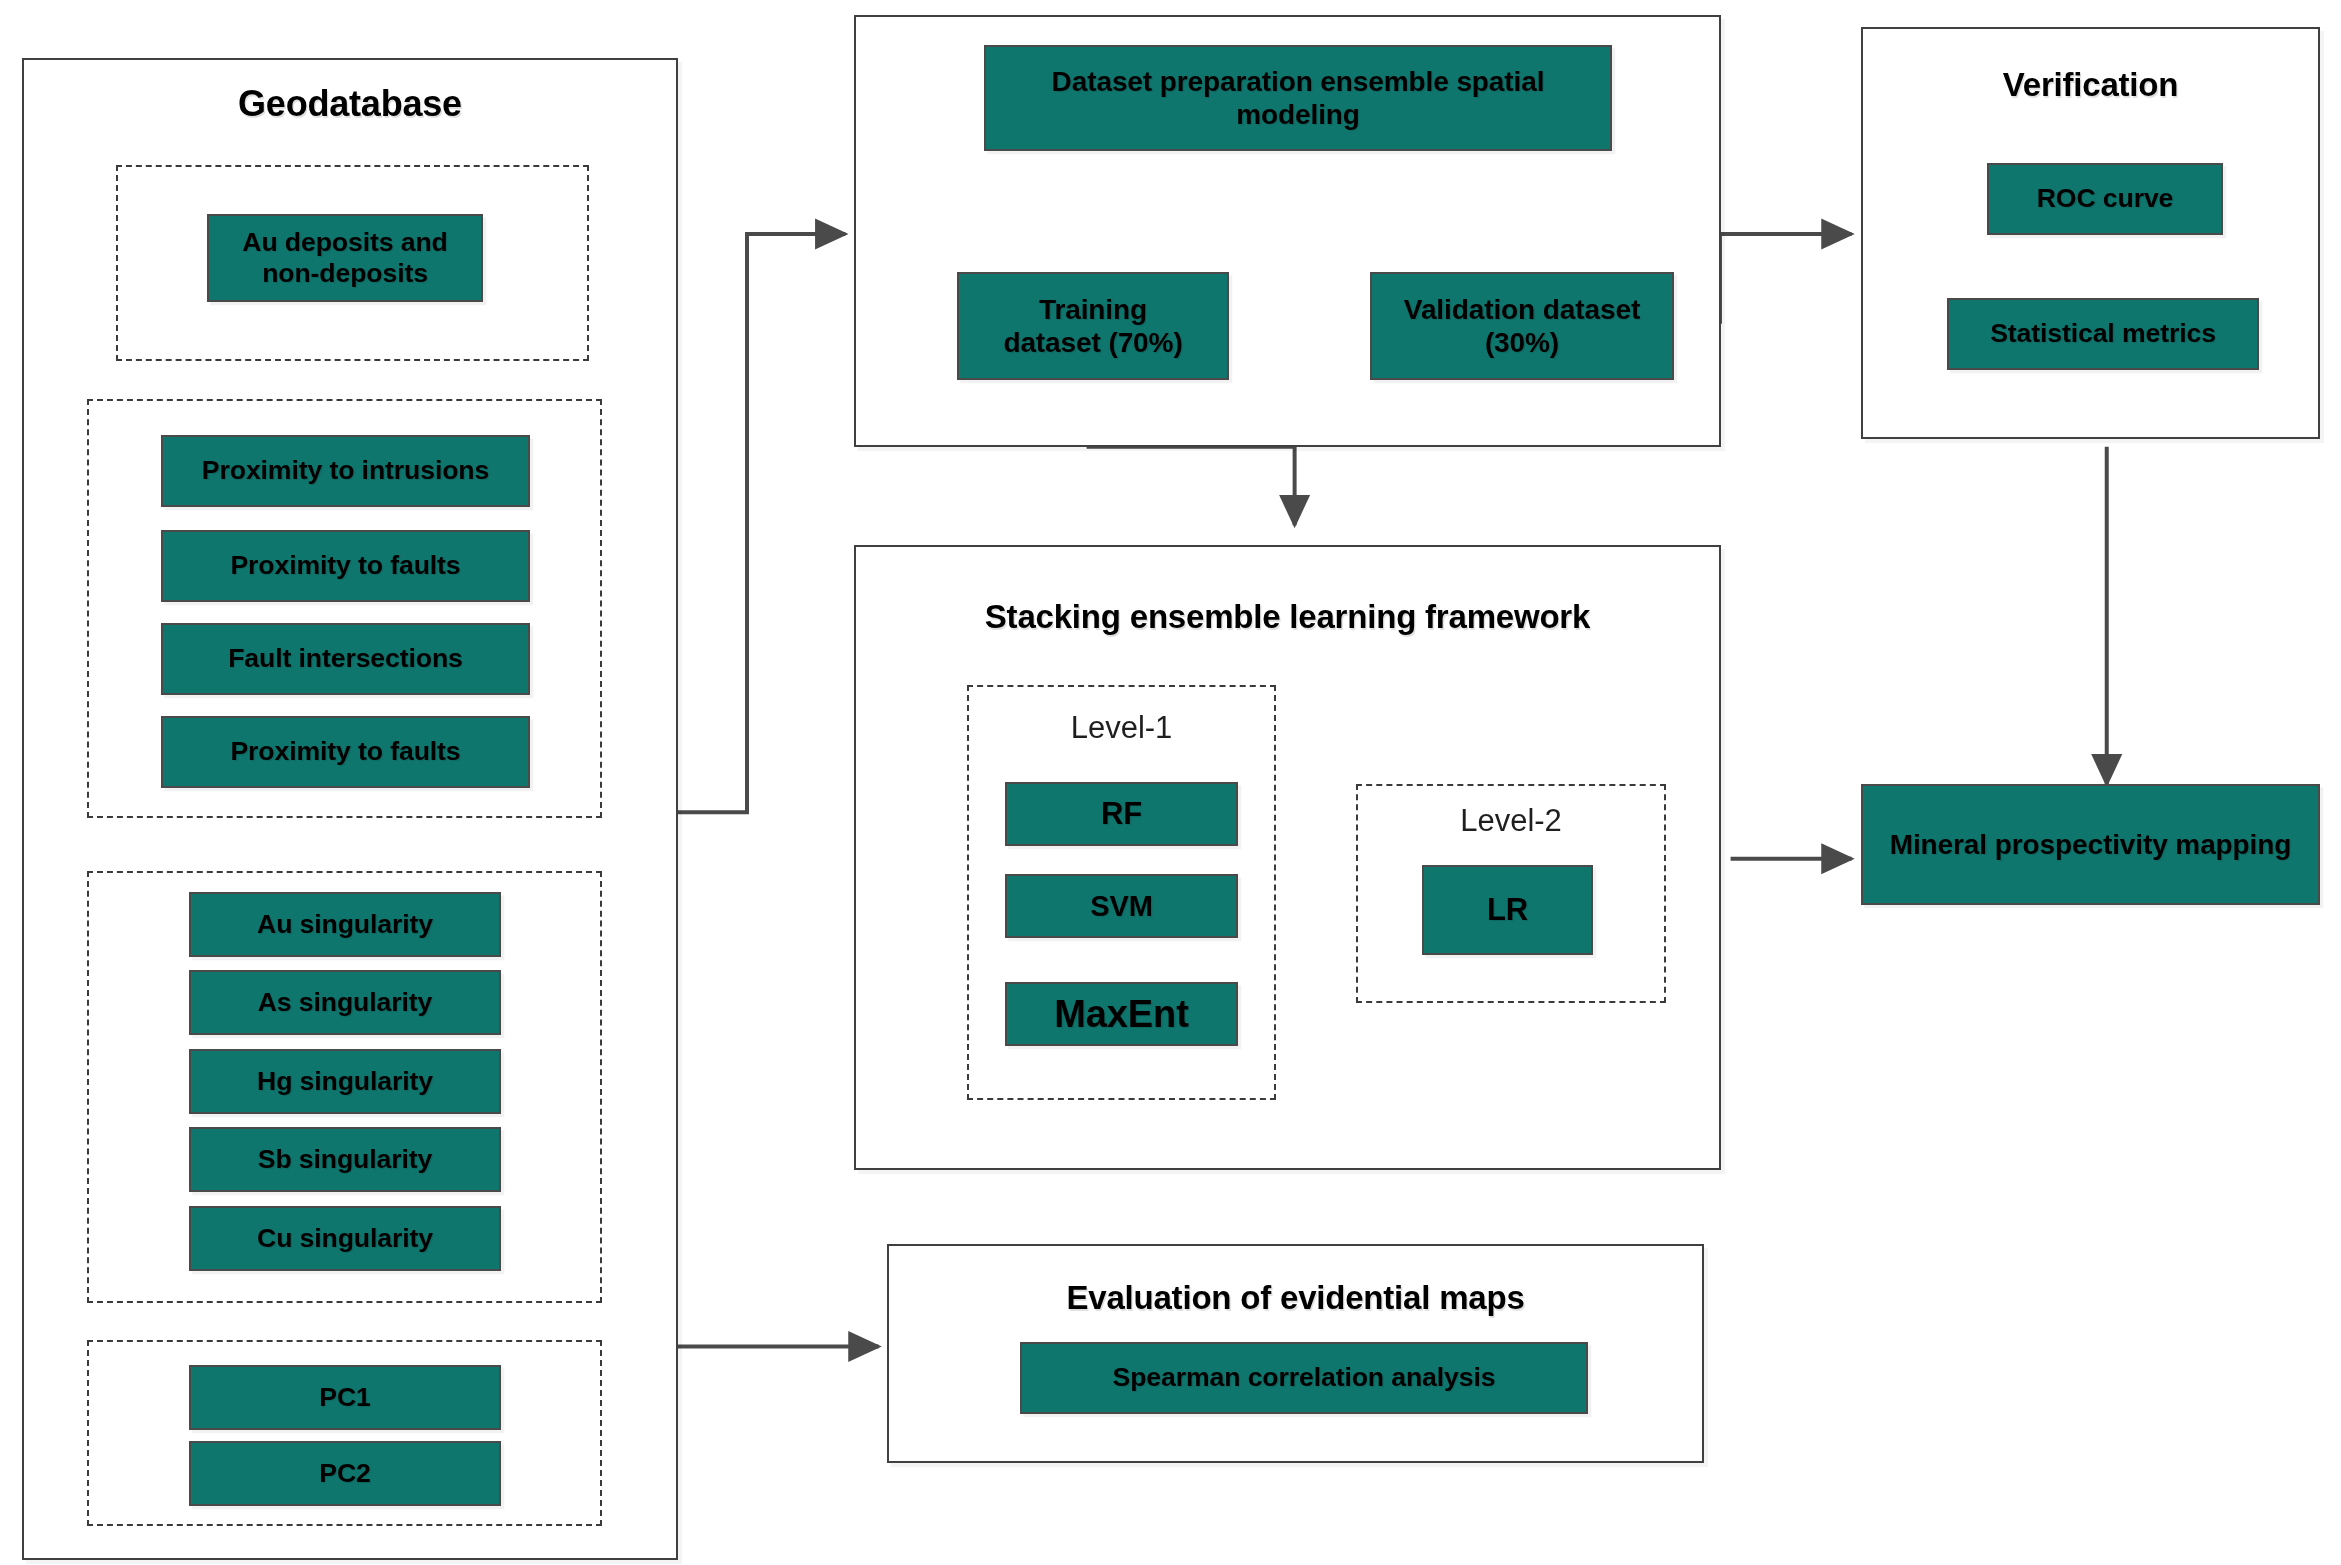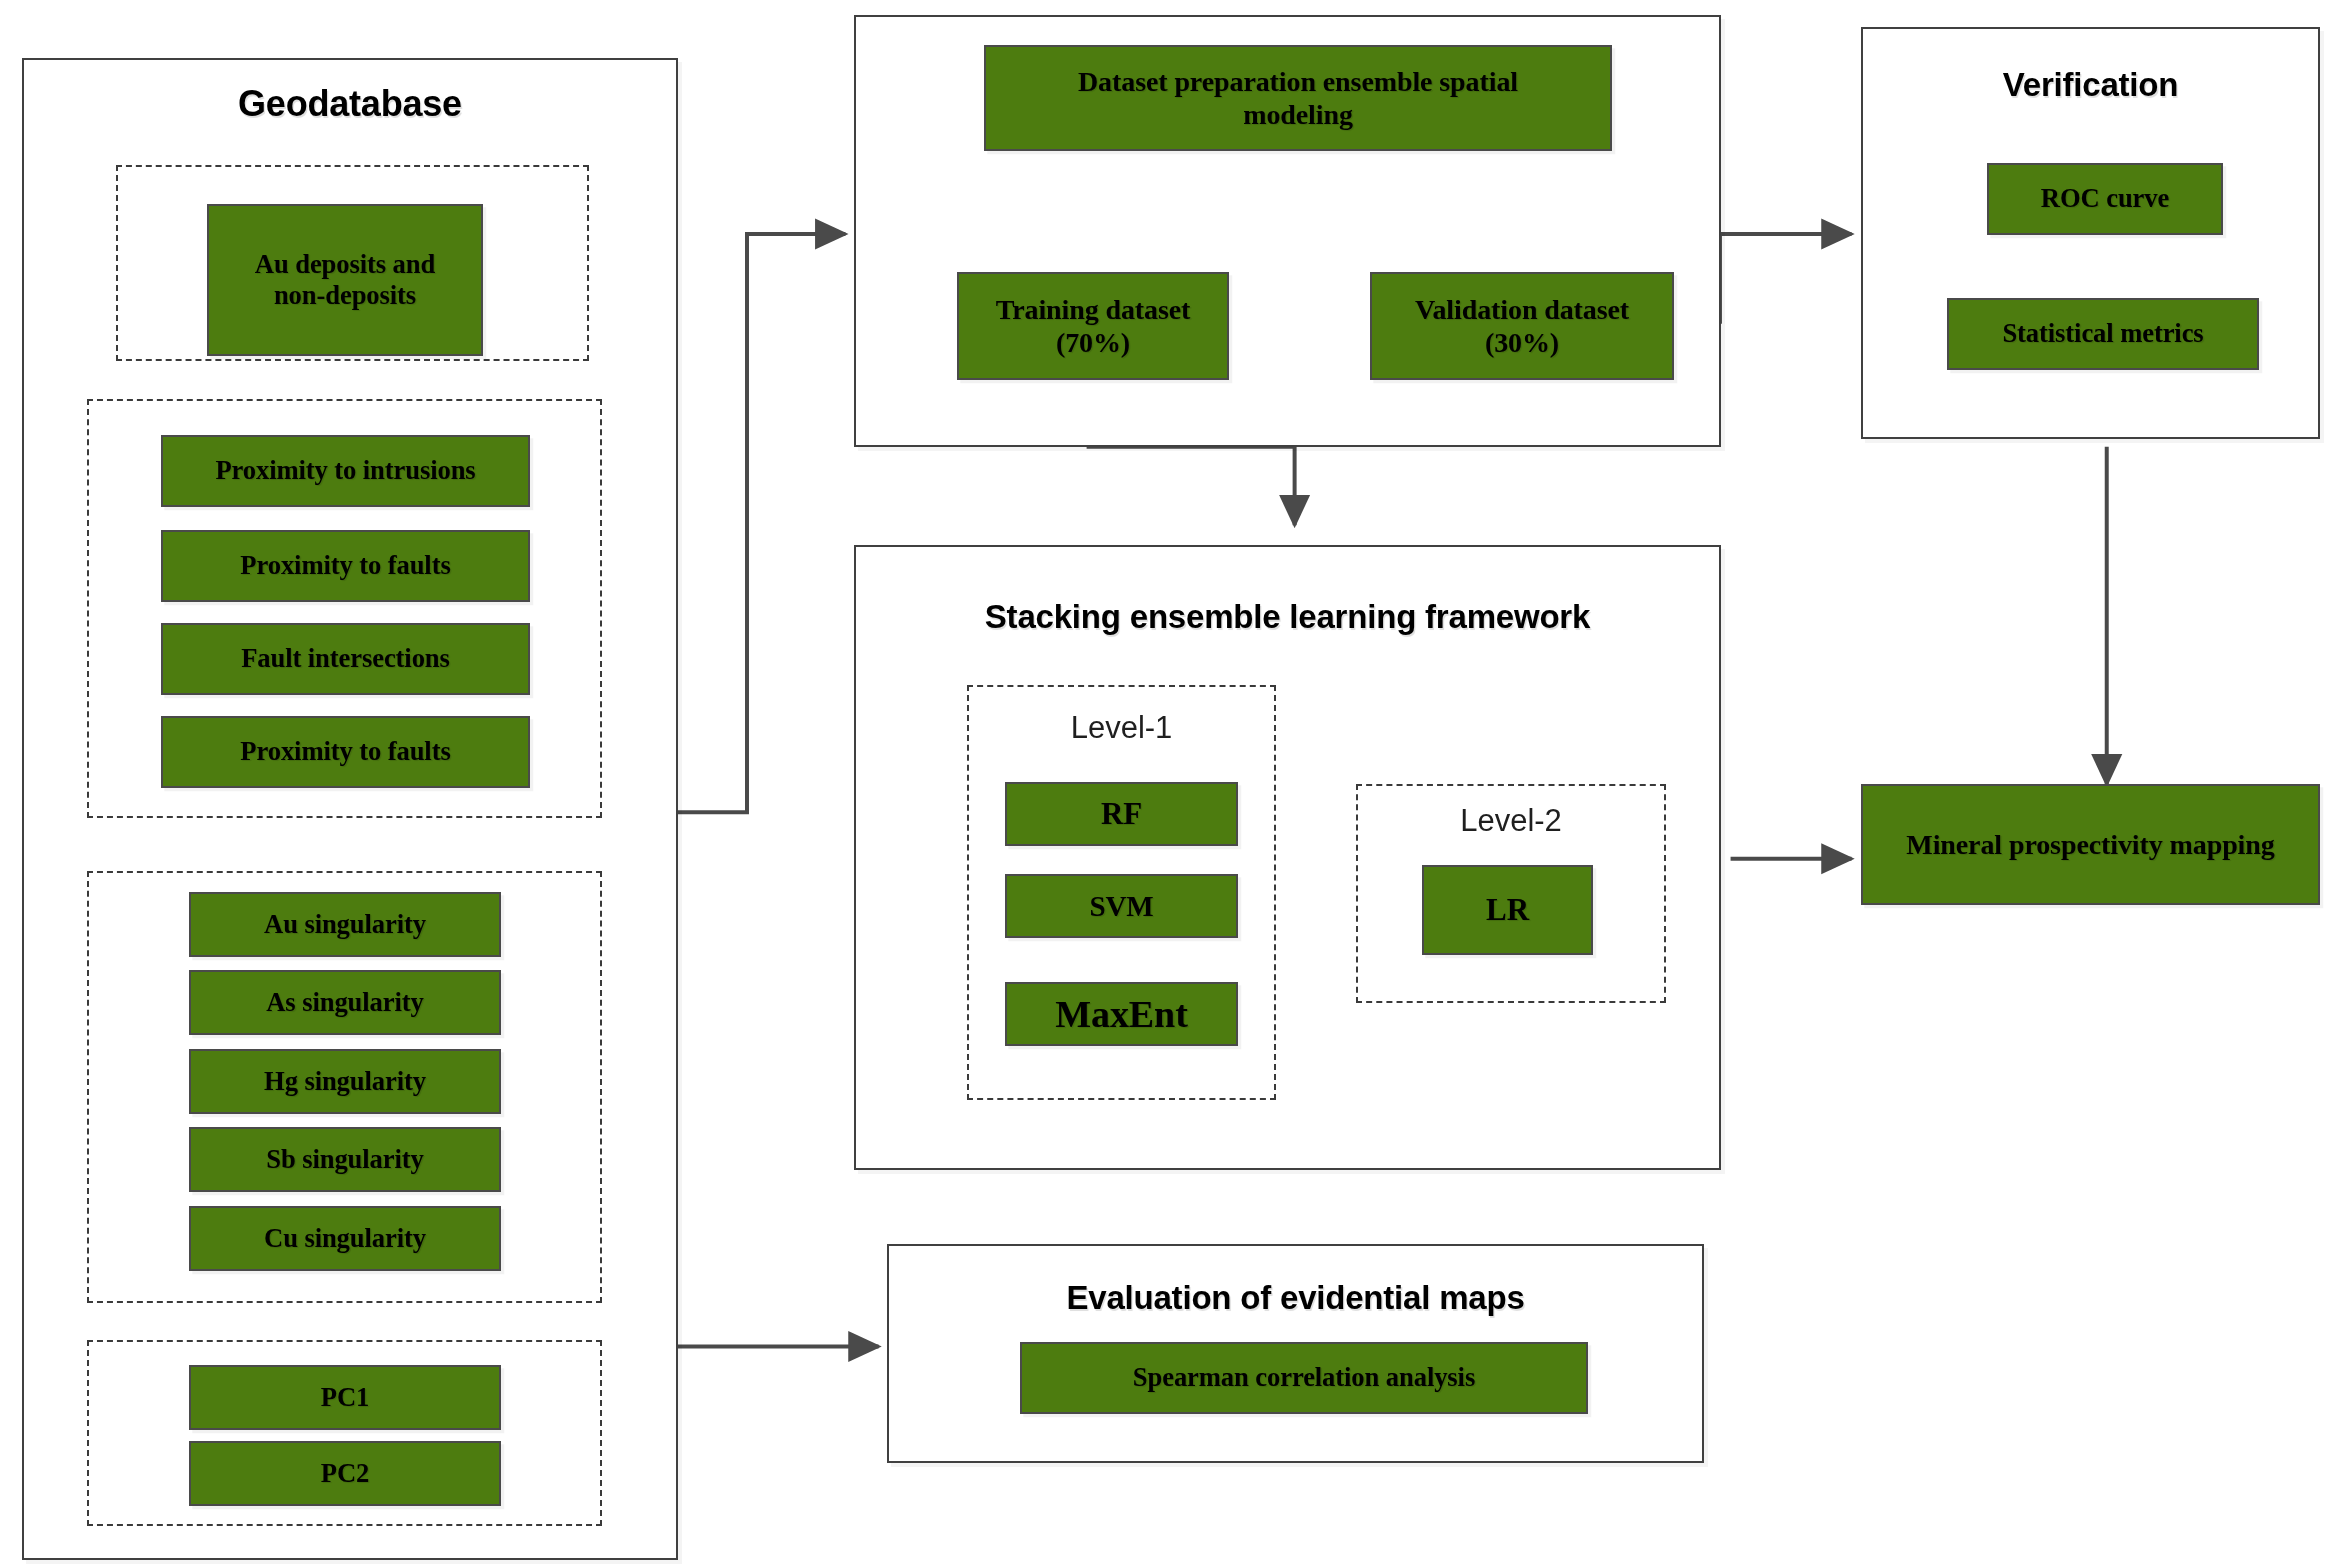--- a/index.html
+++ b/index.html
@@ -27,27 +27,26 @@
   .dashed-box{
     position:absolute;
     box-sizing:border-box;
     border:2.7px dashed #3a3a3a;
     background:transparent;
   }
   .leaf-box{
     position:absolute;
     box-sizing:border-box;
     border:2px solid #4a4a4a;
-    background:#4d7c0f;
+    background:#0f766e;
     display:flex;
     align-items:center;
     justify-content:center;
     text-align:center;
     box-shadow:3.3px 3.3px 0 0 rgba(0,0,0,0.05);
-    font-family:Liberation Serif, serif;
   }
   .leaf-box .lbl{
     font-weight:bold;
     line-height:1.18;
     letter-spacing:-0.1px;
     text-shadow:1.3px 1.3px 0.7px rgba(0,0,0,0.12);
   }
 
   
   .section-title{
@@ -114,21 +113,21 @@
     <path class="wire" d="M3170,1180 L3170,672" marker-end="url(#arrowD)" transform="rotate(180 3170 926)"></path>
 
     <path class="wire" stroke-width="5" d="M1928,1361 L2030,1361" marker-end="url(#arrowR)"></path>
   </svg>
 
   <div class="solid-box" style="left:22px; top:58px; width:656px; height:1502px;"></div>
 
   <div class="section-title" style="left:22px; top:83px; width:656px; font-size:36px;">Geodatabase</div>
 
   <div class="dashed-box" style="left:116px; top:165px; width:473px; height:196px;"></div>
-  <div class="leaf-box" style="left:207px; top:204px; width:276px; height:152px;">
+  <div class="leaf-box" style="left:207px; top:214px; width:276px; height:88px;">
     <span class="lbl" style="font-size:26.6px; max-width:219px;">Au deposits and non-deposits</span>
   </div>
 
   <div class="dashed-box" style="left:87px; top:399px; width:515px; height:419px;"></div>
   <div class="leaf-box" style="left:161px; top:435px; width:369px; height:72px;">
     <span class="lbl" style="font-size:26.6px;">Proximity to intrusions</span>
   </div>
   <div class="leaf-box" style="left:161px; top:530px; width:369px; height:72px;">
     <span class="lbl" style="font-size:26.6px;">Proximity to faults</span>
   </div>

